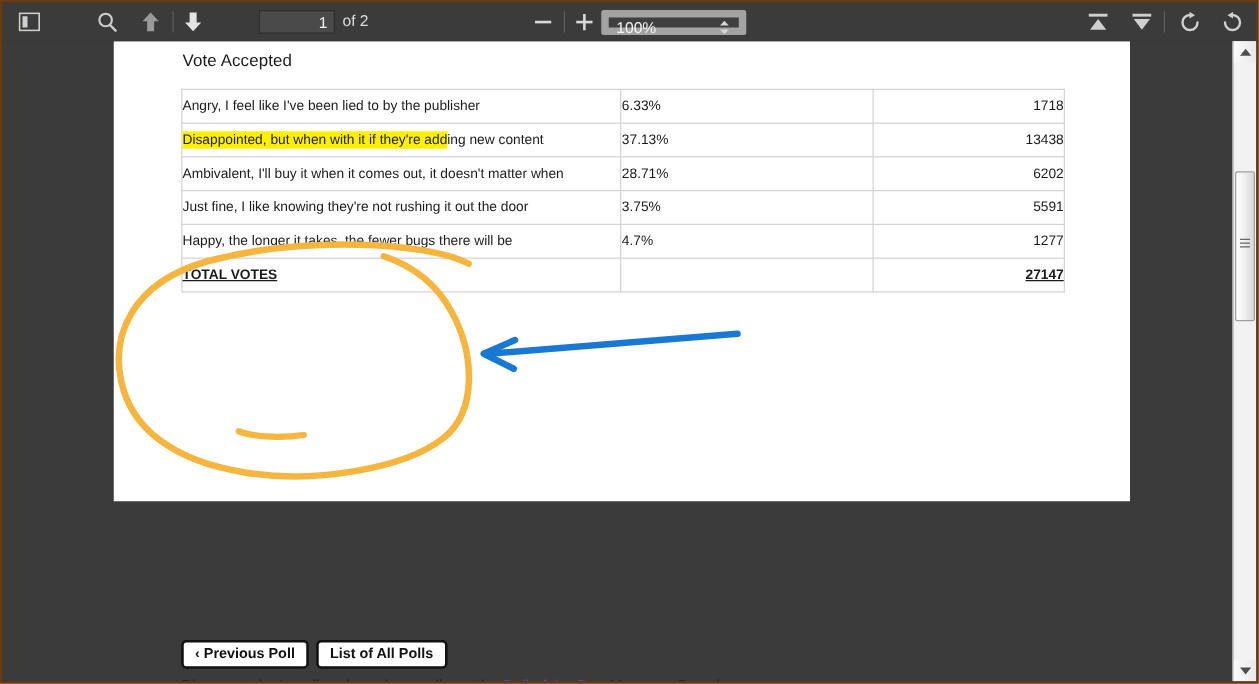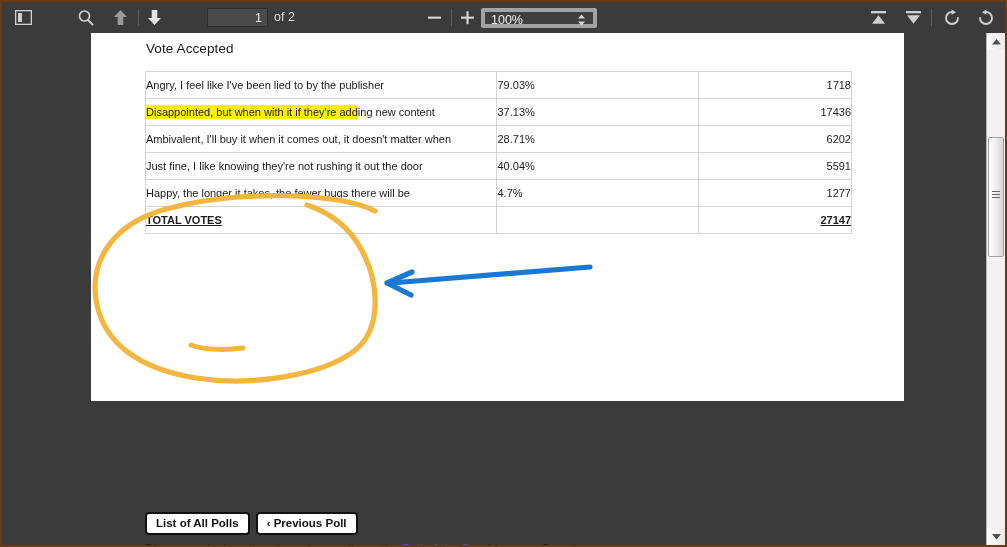--- a/index.html
+++ b/index.html
@@ -71,21 +71,21 @@
     text-align: right;
     padding: 0 5px 0 0;
     box-sizing: border-box;
     line-height: 17px;
   }
   #zoom-select-wrap {
     position: absolute;
     left: 479px; top: 6px;
     width: 116px; height: 20px;
     background: #3f3f3f;
-    border: 4px solid #a3a3a3;
+    border: 6px solid #a3a3a3;
     border-radius: 2px;
     box-sizing: border-box;
     padding-left: 18px;
   }
   #zoom-value {
     position: absolute;
     left: 6px; top: 0;
     height: 16px;
     line-height: 16px;
     color: #f4f4f4;
@@ -331,36 +331,36 @@
 
   <div id="viewer">
     <div id="page">
 
       <div id="vote-accepted">Vote Accepted</div>
 
       <table id="poll-table">
         <tbody id="poll-tbody">
             <tr>
               <td class="c-opt">Angry, I feel like I've been lied to by the publisher</td>
-              <td class="c-pct">79.03%</td>
+              <td class="c-pct">6.33%</td>
               <td class="c-votes">1718</td>
             </tr>
             <tr>
               <td class="c-opt"><span class="hl">Disappointed, but when with it if they're add</span><span>ing new content</span></td>
               <td class="c-pct">37.13%</td>
-              <td class="c-votes">17436</td>
+              <td class="c-votes">13438</td>
             </tr>
             <tr>
               <td class="c-opt">Ambivalent, I'll buy it when it comes out, it doesn't matter when</td>
               <td class="c-pct">28.71%</td>
               <td class="c-votes">6202</td>
             </tr>
             <tr>
               <td class="c-opt">Just fine, I like knowing they're not rushing it out the door</td>
-              <td class="c-pct">40.04%</td>
+              <td class="c-pct">3.75%</td>
               <td class="c-votes">5591</td>
             </tr>
             <tr>
               <td class="c-opt">Happy, the longer it takes, the fewer bugs there will be</td>
               <td class="c-pct">4.7%</td>
               <td class="c-votes">1277</td>
             </tr>
             <tr class="total-row">
               <td class="c-opt">TOTAL VOTES</td>
               <td class="c-pct"></td>
@@ -376,25 +376,25 @@
                  C 14 310, 48 336, 105 345
                  C 160 354, 232 342, 263 318
                  C 292 296, 288 248, 270 216
                  C 258 194, 240 180, 216 172" fill="none" stroke="#f5b53f" stroke-width="5.2" stroke-linecap="round" stroke-linejoin="round"></path>
         <path d="M100 312 C 110 316, 130 318, 152 315" fill="none" stroke="#f5b53f" stroke-width="5" stroke-linecap="round"></path>
         <path d="M499 234 L300 250" fill="none" stroke="#1878d4" stroke-width="5.2" stroke-linecap="round"></path>
         <path d="M296 250 L321 239 M296 250 L320 262" fill="none" stroke="#1878d4" stroke-width="5.2" stroke-linecap="round"></path>
       </svg>
 
       <div id="poll-nav">
-        <button class="poll-btn">List of All Polls</button>
         <button class="poll-btn">
           <span>‹</span>
           <span>Previous Poll</span>
         </button>
+        <button class="poll-btn">List of All Polls</button>
       </div>
 
       <div id="discuss-line">
         <span>Discuss today's poll and previous polls on the </span><a href="#">Poll of the Day</a><span> Message Board</span>
       </div>
 
     </div>
   </div>
 
   <div id="scrollbar">

